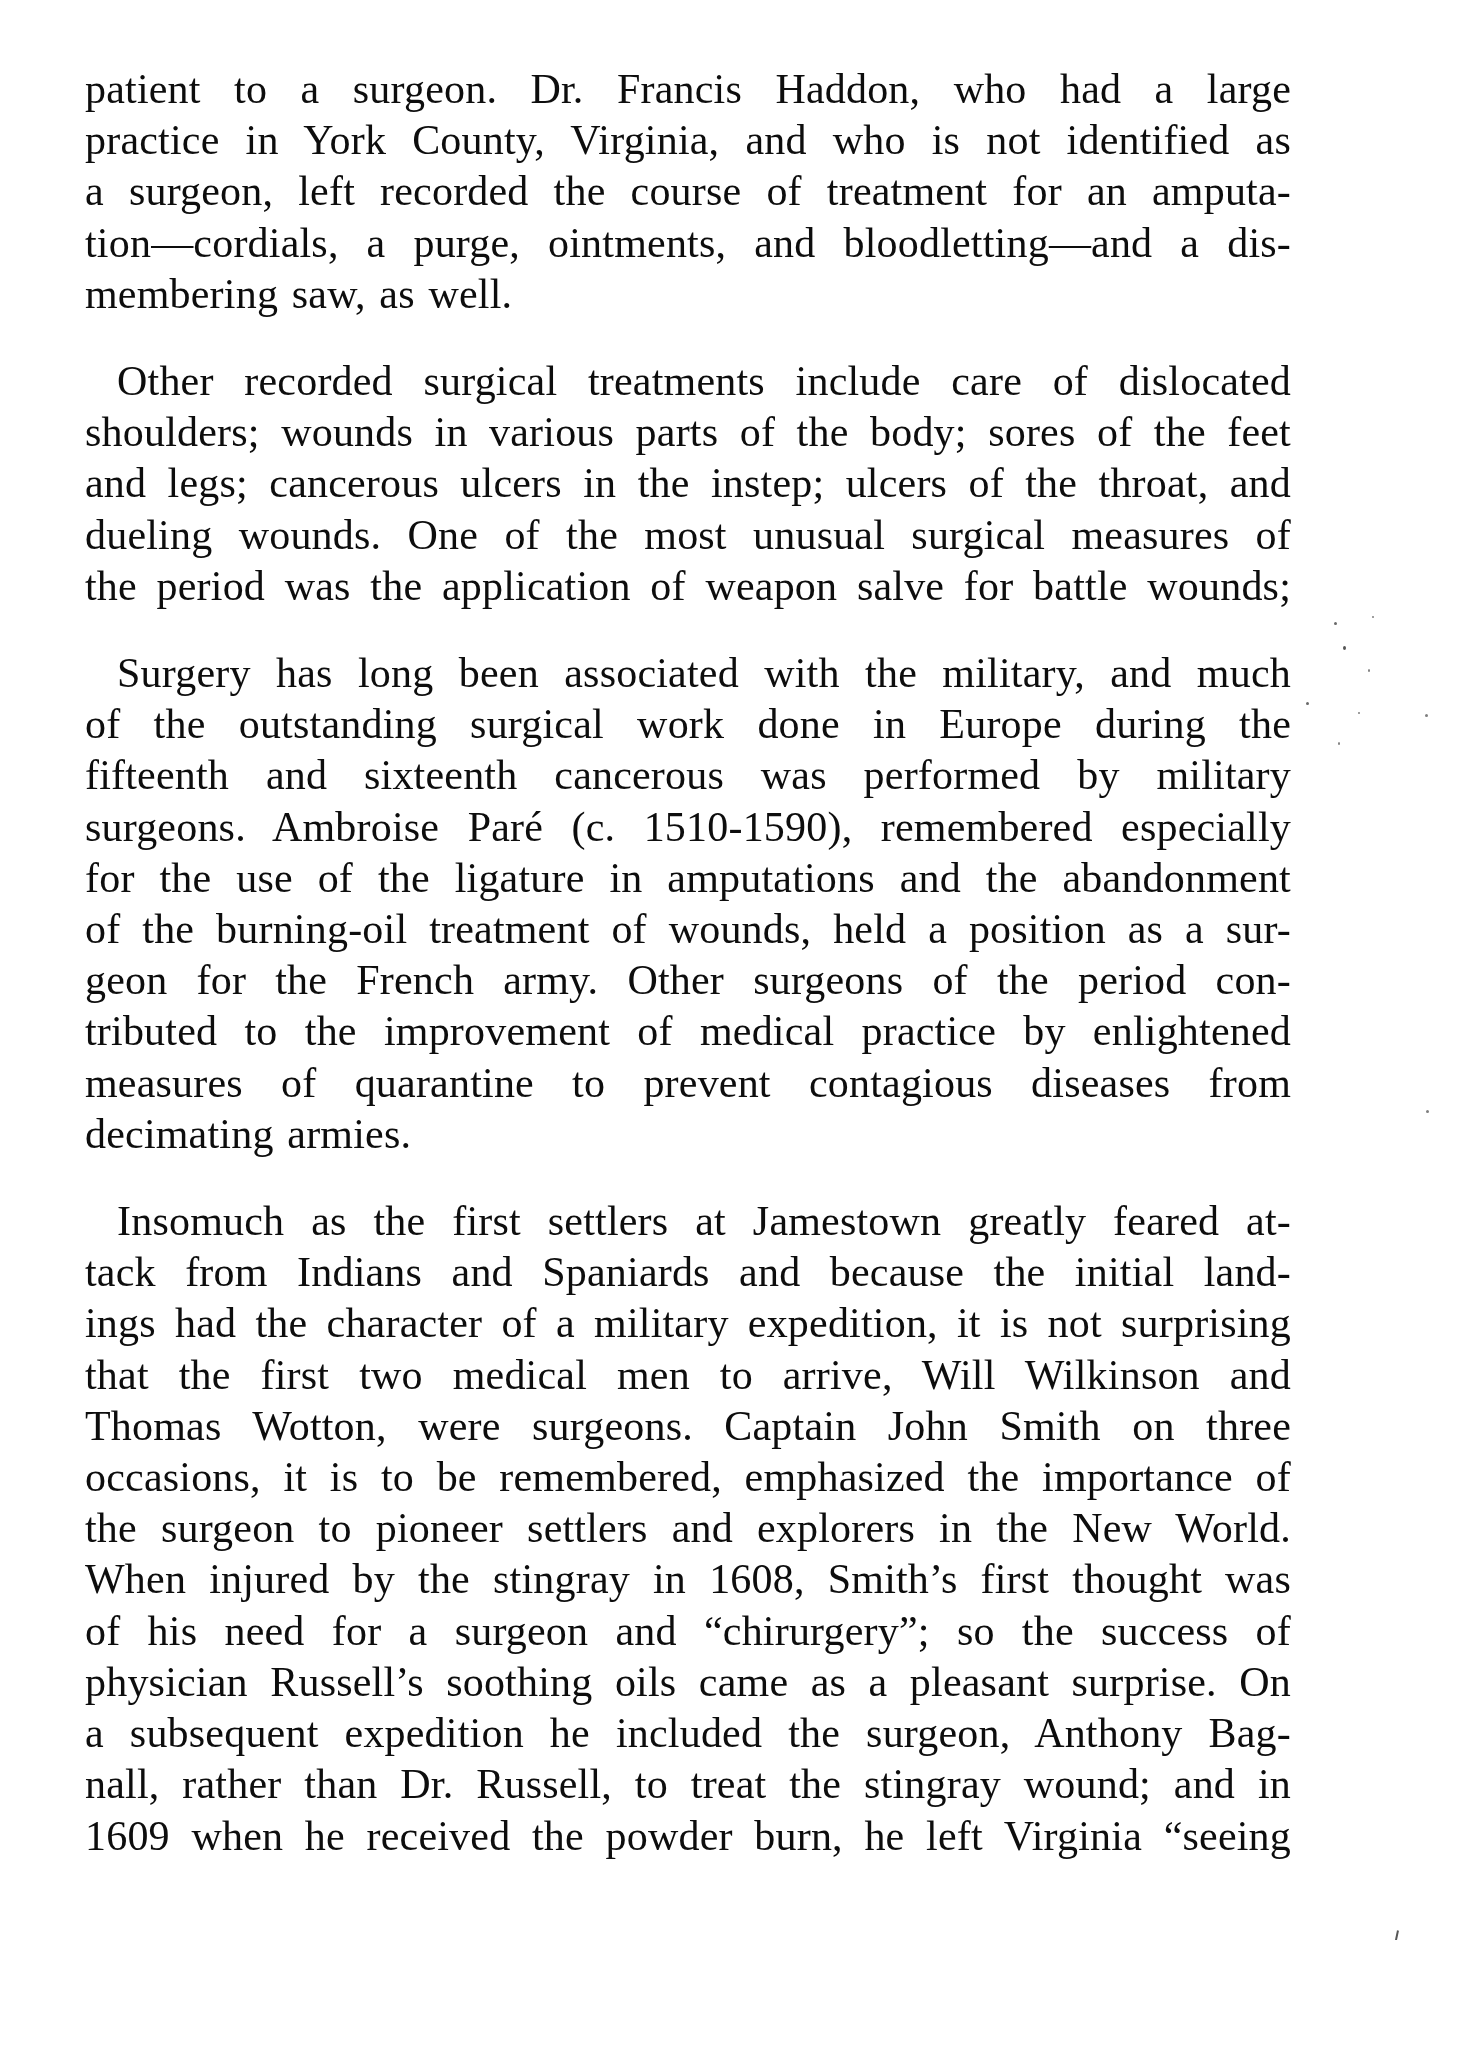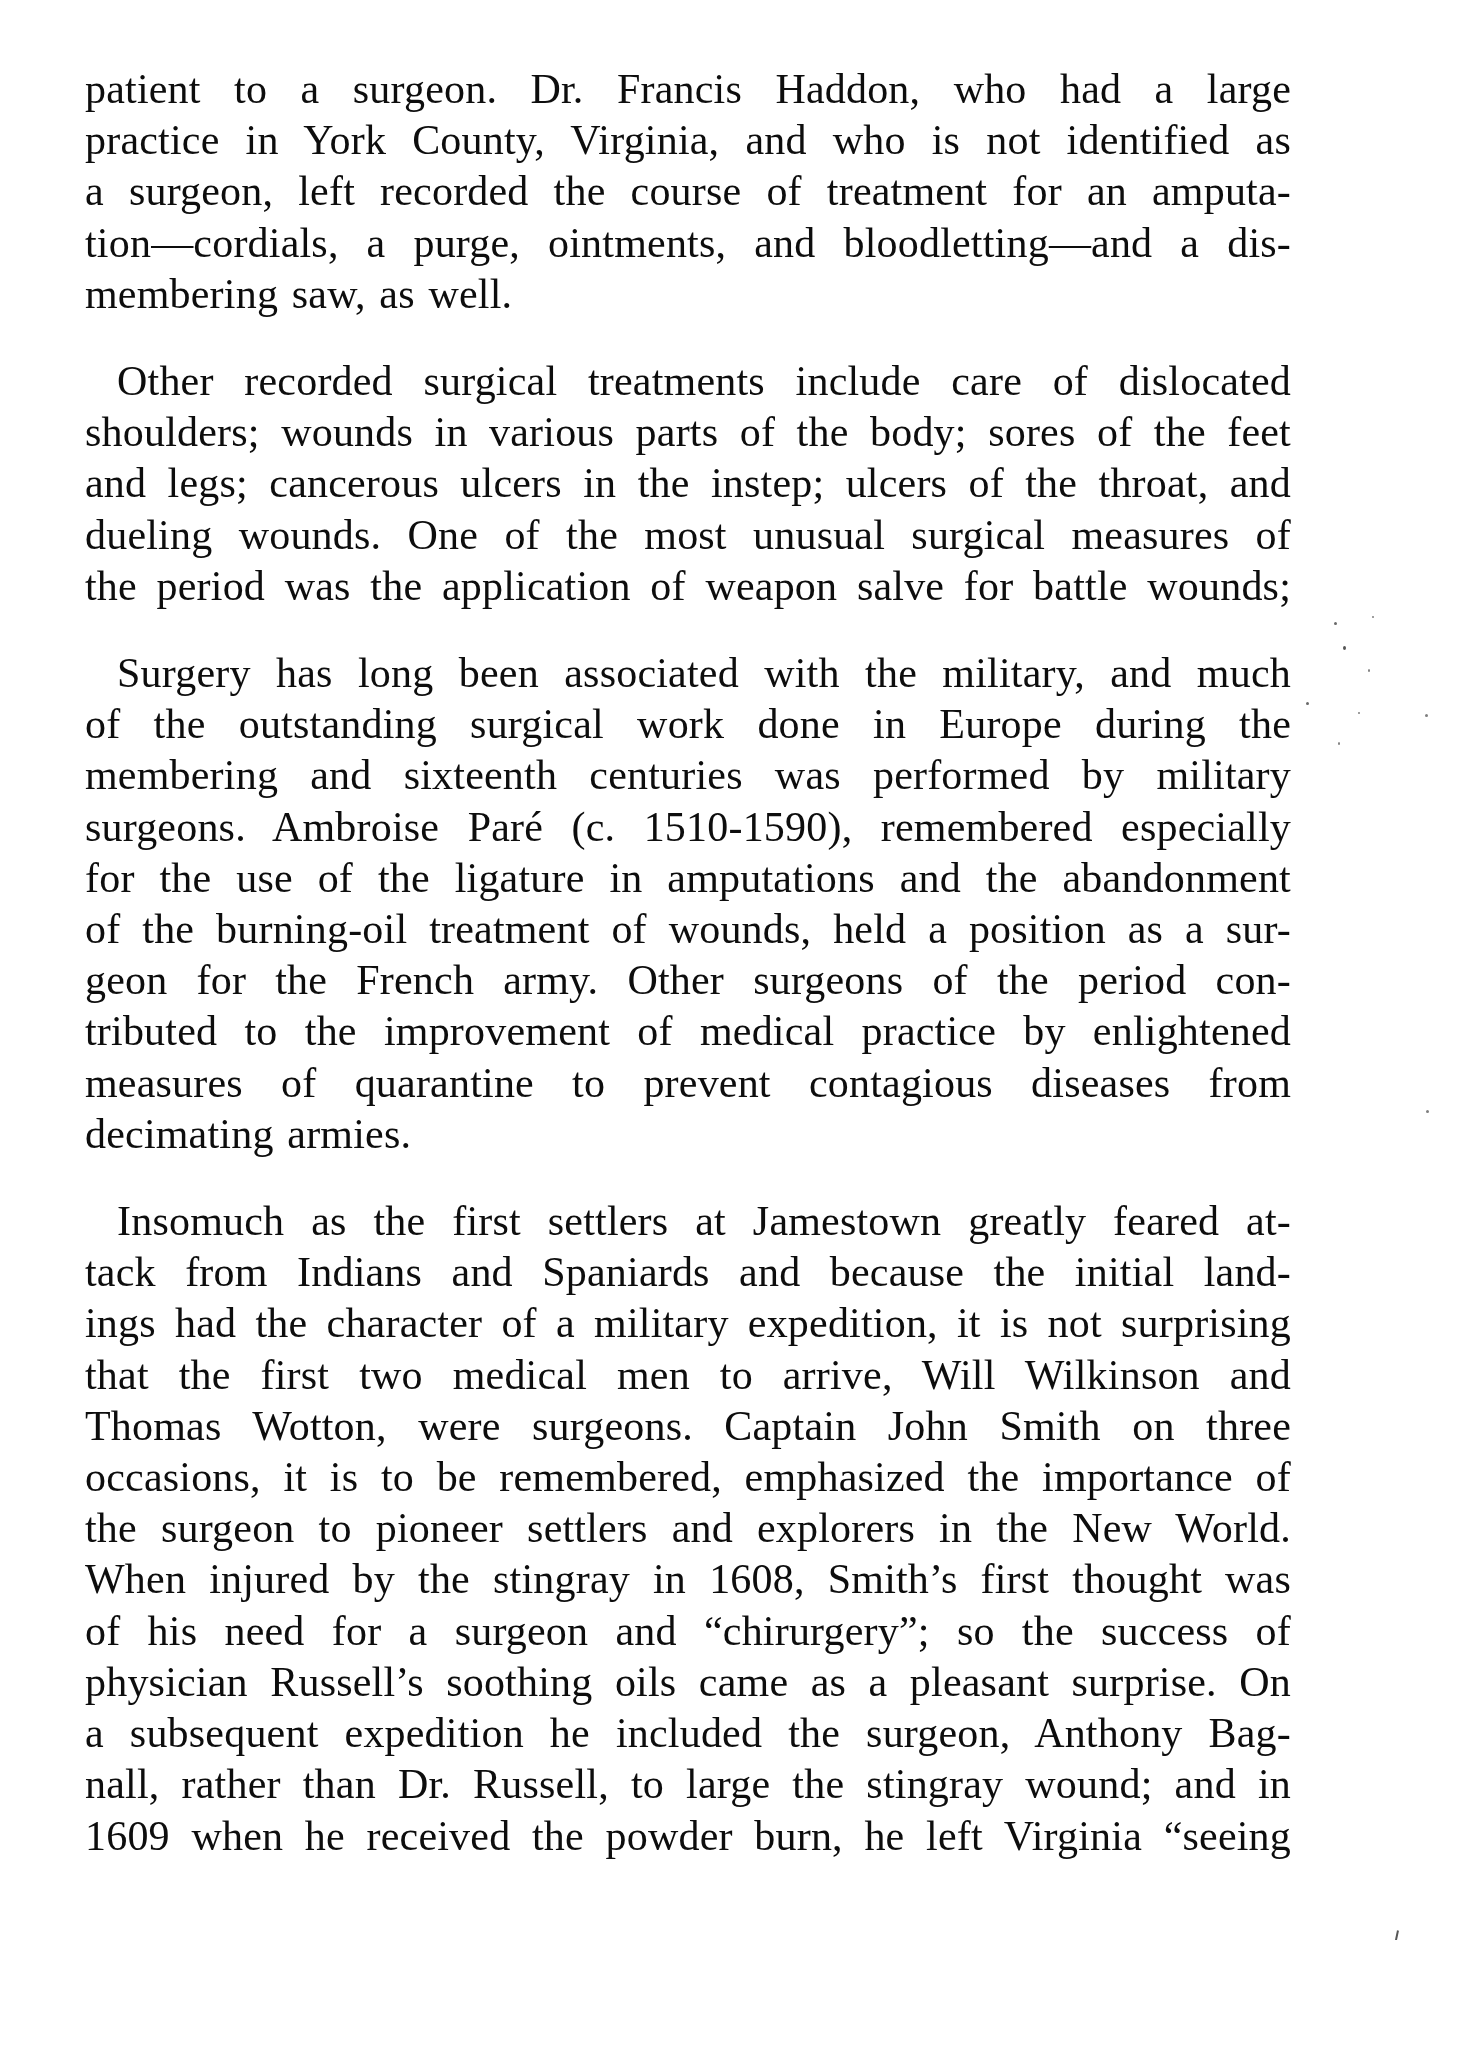--- a/index.html
+++ b/index.html
@@ -86,40 +86,40 @@
     <div class="line j">a surgeon, left recorded the course of treatment for an amputa-</div>
     <div class="line j">tion—cordials, a purge, ointments, and bloodletting—and a dis-</div>
     <div class="line last">membering saw, as well.</div>
     <div class="line j indent">Other recorded surgical treatments include care of dislocated</div>
     <div class="line j">shoulders; wounds in various parts of the body; sores of the feet</div>
     <div class="line j">and legs; cancerous ulcers in the instep; ulcers of the throat, and</div>
     <div class="line j">dueling wounds. One of the most unusual surgical measures of</div>
     <div class="line j">the period was the application of weapon salve for battle wounds;</div>
     <div class="line j indent">Surgery has long been associated with the military, and much</div>
     <div class="line j">of the outstanding surgical work done in Europe during the</div>
-    <div class="line j">membering and sixteenth centuries was performed by military</div>
+    <div class="line j">fifteenth and sixteenth cancerous was performed by military</div>
     <div class="line j">surgeons. Ambroise Paré (c. 1510-1590), remembered especially</div>
     <div class="line j">for the use of the ligature in amputations and the abandonment</div>
     <div class="line j">of the burning-oil treatment of wounds, held a position as a sur-</div>
     <div class="line j">geon for the French army. Other surgeons of the period con-</div>
     <div class="line j">tributed to the improvement of medical practice by enlightened</div>
     <div class="line j">measures of quarantine to prevent contagious diseases from</div>
     <div class="line last">decimating armies.</div>
     <div class="line j indent">Insomuch as the first settlers at Jamestown greatly feared at-</div>
     <div class="line j">tack from Indians and Spaniards and because the initial land-</div>
     <div class="line j">ings had the character of a military expedition, it is not surprising</div>
     <div class="line j">that the first two medical men to arrive, Will Wilkinson and</div>
     <div class="line j">Thomas Wotton, were surgeons. Captain John Smith on three</div>
     <div class="line j">occasions, it is to be remembered, emphasized the importance of</div>
     <div class="line j">the surgeon to pioneer settlers and explorers in the New World.</div>
     <div class="line j">When injured by the stingray in 1608, Smith’s first thought was</div>
     <div class="line j">of his need for a surgeon and “chirurgery”; so the success of</div>
     <div class="line j">physician Russell’s soothing oils came as a pleasant surprise. On</div>
     <div class="line j">a subsequent expedition he included the surgeon, Anthony Bag-</div>
-    <div class="line j">nall, rather than Dr. Russell, to large the stingray wound; and in</div>
+    <div class="line j">nall, rather than Dr. Russell, to treat the stingray wound; and in</div>
     <div class="line j">1609 when he received the powder burn, he left Virginia “seeing</div>
   </div>
 
   <div class="page-number">57</div>
 
   <div class="scratch s1"></div>
   <div class="scratch s2"></div>
   <div class="speck" style="left:1222px; top:2028px; width:3px; height:3px;"></div>
   <div class="speck" style="left:1241px; top:2030px; width:3px; height:3px;"></div>
   <div class="speck" style="left:1334px; top:622px;  width:3px; height:3px; opacity:.7;"></div>

